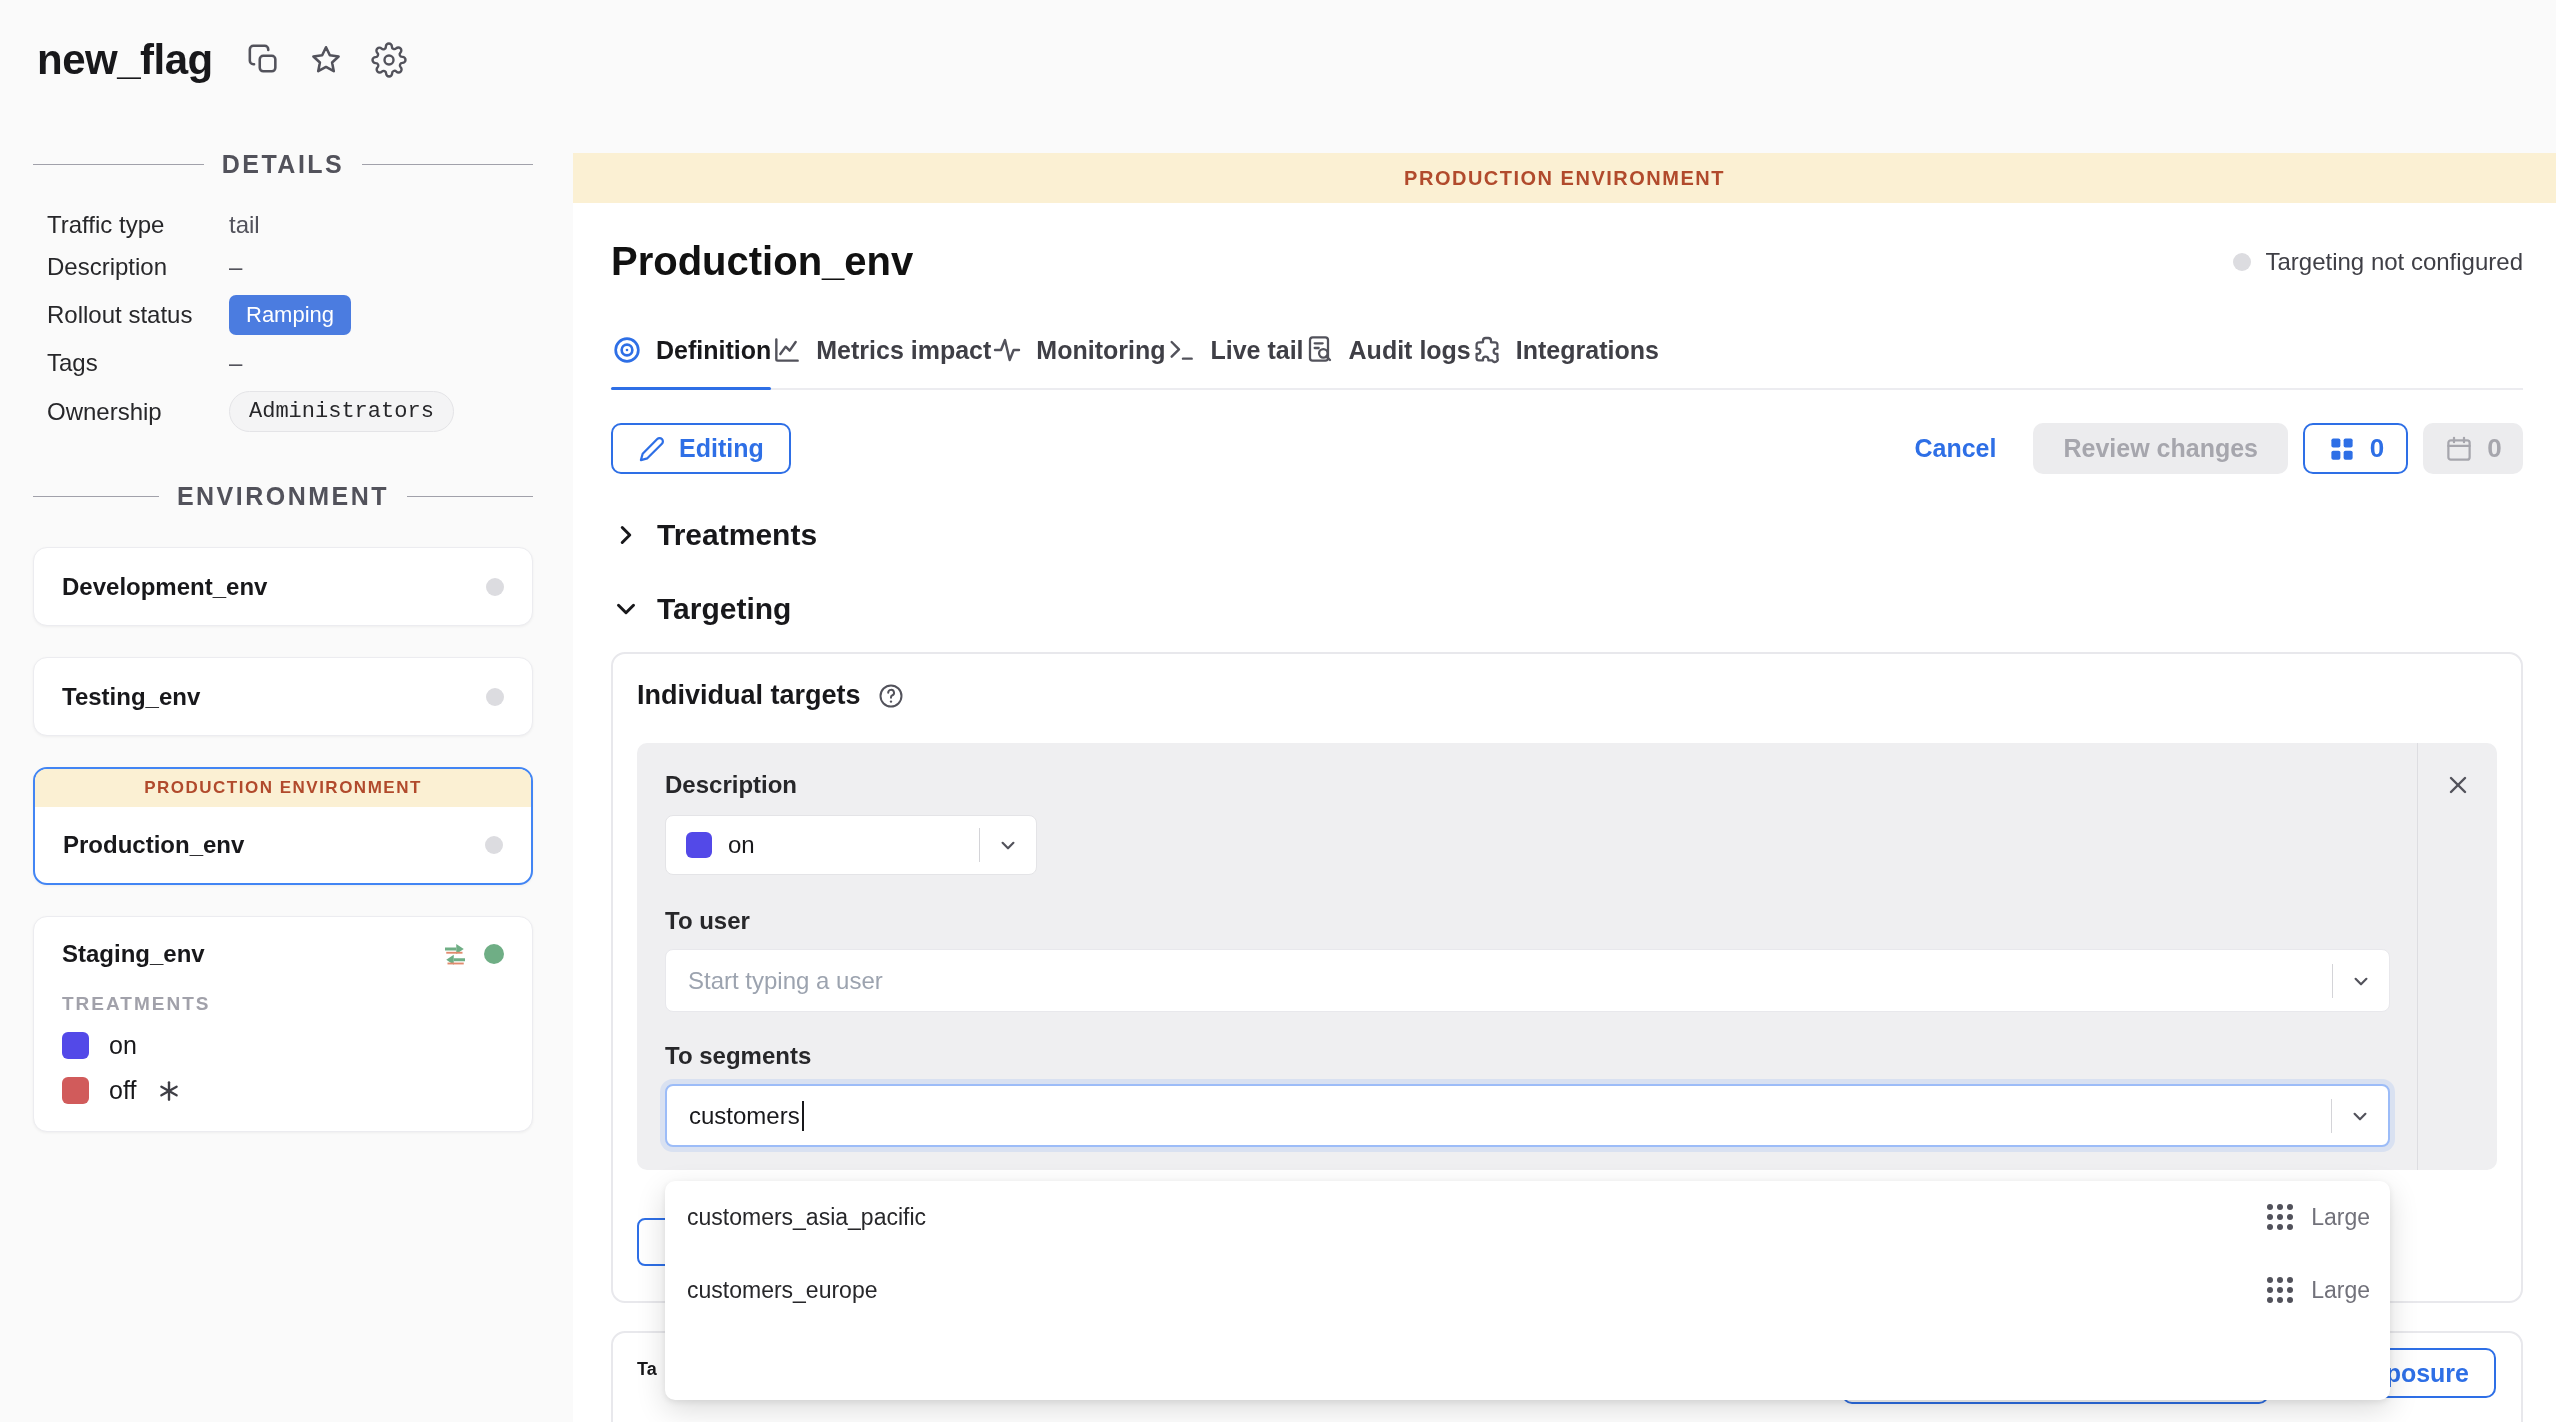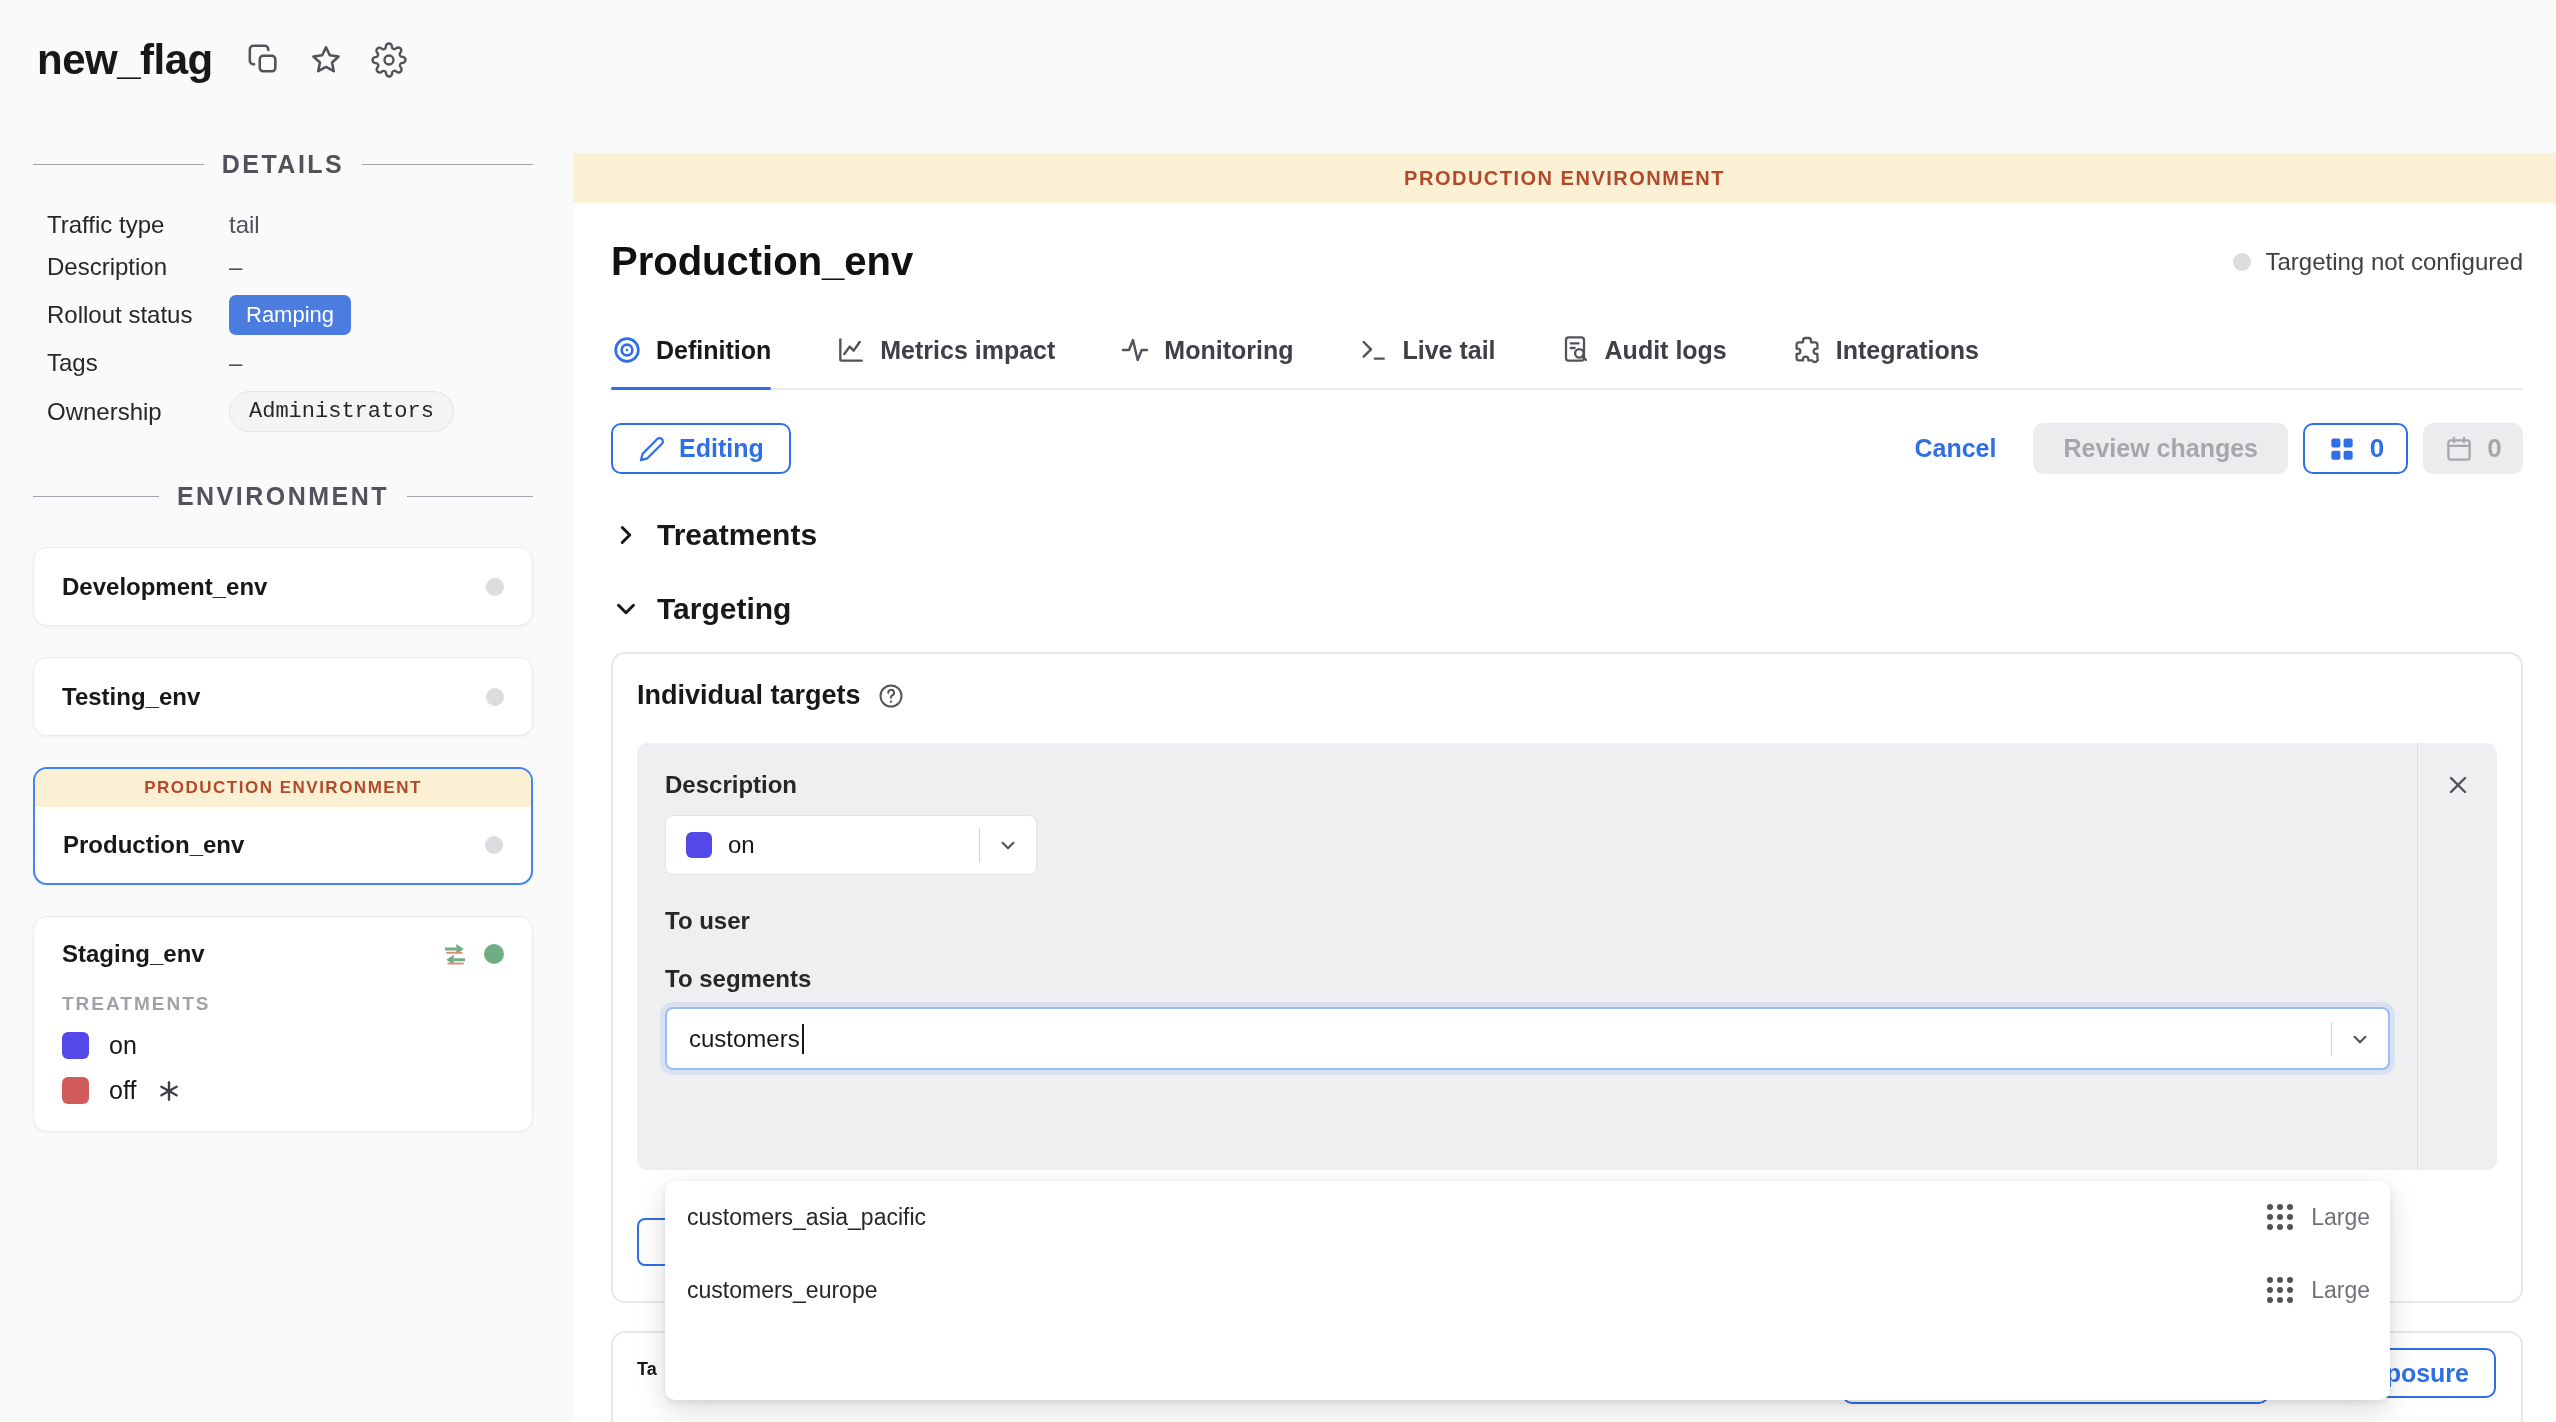--- a/index.html
+++ b/index.html
@@ -41,21 +41,21 @@
   .sq.off { background:#d15b5b; }
 
   
   .main { position:absolute; left:573px; top:153px; right:0; bottom:0; background:#fff; }
   .prod-banner { height:50px; background:#fbf0d3; display:flex; align-items:center; justify-content:center; font-size:20px; font-weight:700; letter-spacing:1.5px; color:#b14a2c; }
   .content { padding:36px 33px 0 38px; }
   .title-row { display:flex; align-items:center; justify-content:space-between; }
   .env-title { font-size:40px; font-weight:700; color:#111; }
   .tstat { display:flex; align-items:center; gap:14px; font-size:24px; color:#3f3f46; }
 
-  .tabs { display:flex; gap:64px; margin-top:50px; border-bottom:2px solid #ececf0; }
+  .tabs { display:flex; margin-top:50px; border-bottom:2px solid #ececf0; }
   .tab { display:flex; align-items:center; gap:13px; padding-bottom:22px; font-size:25px; font-weight:600; color:#3f3f46; position:relative; cursor:pointer; }
   .tab svg { stroke:#52525b; }
   .tab.active { color:#18181b; }
   .tab.active svg { stroke:#2e6fe6; }
   .tab.active::after { content:""; position:absolute; left:0; right:0; bottom:-2px; height:3px; background:#2e6fe6; border-radius:2px; }
 
   .actions { display:flex; align-items:center; margin-top:33px; }
   .btn-editing { display:flex; align-items:center; gap:13px; height:51px; padding:0 25px; background:#fff; border:2px solid #2e6fe6; border-radius:10px; color:#2e6fe6; font-size:25px; font-weight:600; cursor:pointer; }
   .actions .right { margin-left:auto; display:flex; align-items:center; gap:15px; }
   .link-cancel { color:#2e6fe6; font-size:25px; font-weight:600; margin-right:22px; cursor:pointer; }
@@ -371,20 +371,29 @@
               <span class="sel-txt">on</span>
               <span class="vdiv"></span>
               <span class="chev">
                 <svg width="26" height="26" viewBox="0 0 24 24" fill="none" stroke="#52525b" stroke-width="2" stroke-linecap="round" stroke-linejoin="round">
                     <polyline points="7 10 12 15 17 10"></polyline>
                   </svg>
               </span>
             </div>
 
             <label class="flabel lbl-user">To user</label>
+            <div class="input">
+              <span class="ph">Start typing a user</span>
+              <span class="vdiv"></span>
+              <span class="chev">
+                <svg width="26" height="26" viewBox="0 0 24 24" fill="none" stroke="#52525b" stroke-width="2" stroke-linecap="round" stroke-linejoin="round">
+                    <polyline points="7 10 12 15 17 10"></polyline>
+                  </svg>
+              </span>
+            </div>
 
             <label class="flabel lbl-seg">To segments</label>
             <div class="input focused">
               <span class="val">
                 <span>customers</span>
                 <span class="caret"></span>
               </span>
               <span class="vdiv"></span>
               <span class="chev">
                 <svg width="26" height="26" viewBox="0 0 24 24" fill="none" stroke="#52525b" stroke-width="2" stroke-linecap="round" stroke-linejoin="round">

